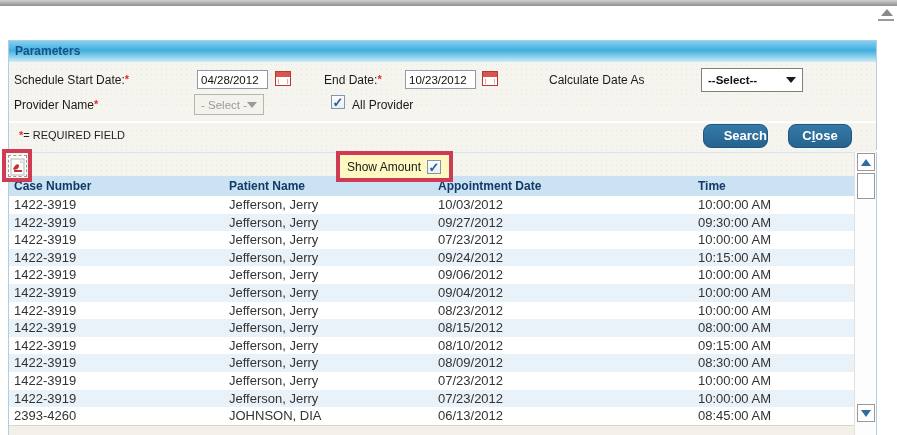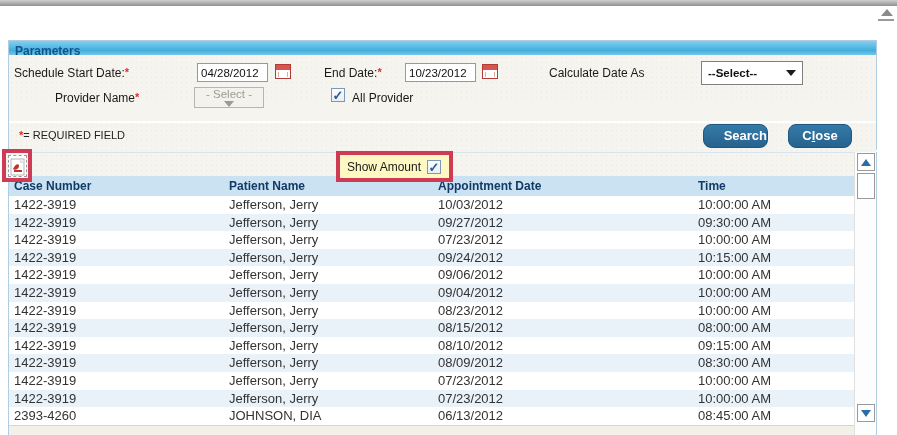--- a/index.html
+++ b/index.html
@@ -22,35 +22,35 @@
     background:#f6f8f8; border:1px solid #b0cde2; }
   .title-bar span { position:absolute; left:12px; top:6px; font-size:13px; font-weight:bold;
     color:#1a4f9d; letter-spacing:.2px; word-spacing:4px; }
 
   
   .params-panel { position:absolute; left:8px; top:40px; width:869px; height:110px;
     border:1px solid #b0cde2; background:#f5f4ee; }
   .params-header { position:absolute; left:0; top:0; width:867px; height:21px;
     background:linear-gradient(180deg,#82d0f0 0%,#41aede 45%,#7fcbe9 70%,#cdecf9 100%); }
   .params-header span { position:absolute; left:6px; top:3px; font-size:12px; font-weight:bold; color:#155289; }
-  .form-area { position:absolute; left:0; top:14px; width:867px; height:43px;
+  .form-area { position:absolute; left:0; top:21px; width:867px; height:43px;
     background:#f5f4ee;
     background-image:radial-gradient(circle,#eae7dc 0.7px, transparent 0.8px);
     background-size:5px 5px; }
   .flabel { position:absolute; font-size:12px; color:#1a1a1a; white-space:nowrap; }
   .req { color:#e02a2a; font-weight:bold; font-size:11px; vertical-align:top; }
   .txt-input { position:absolute; width:71px; height:19px; border:1px solid #8f9ba5;
     font-family:"Liberation Sans",sans-serif; font-size:11.5px; color:#111; padding:8px 3px; background:#fff; }
   .cal-icon { position:absolute; width:16px; height:15px; border:1px solid #b23b35; background:#fff; }
   .cal-icon .cal-top { position:absolute; left:0; top:0; width:100%; height:5px; background:#d9534f; }
   .cal-icon .cal-grid { position:absolute; left:2px; top:7px; width:10px; height:5px;
     border-left:1px solid #e0a8a5; border-right:1px solid #e0a8a5; }
   .select-box { position:absolute; background:#fff; border:1px solid #7f7f7f; font-size:11.5px;
     color:#111; display:flex; align-items:center; padding:0 6px; justify-content:space-between; }
-  .select-box.disabled { background:#f3f2ec; border-color:#b8b6aa; color:#9b9b94;flex-direction:column; }
+  .select-box.disabled { background:#f3f2ec; border-color:#b8b6aa; color:#9b9b94; }
   .sel-arrow { width:0; height:0; border-left:5px solid transparent; border-right:5px solid transparent;
     border-top:6px solid #1a1a1a; }
   .select-box.disabled .sel-arrow { border-top-color:#9b9b94; }
   .checkbox { position:absolute; width:14px; height:14px; background:linear-gradient(#fdfdfd,#e9eef3);
     border:1px solid #7b99b5; text-align:center; }
   .checkbox .mark { position:relative; top:-3px; font-size:13px; color:#2b5d9b; font-weight:bold; }
 
   
   .gap-line { position:absolute; left:0; top:80px; width:867px; height:2px; background:#fff; }
   .required-row { position:absolute; left:0; top:82px; width:867px; height:32px;
@@ -132,21 +132,21 @@
           <span class="cal-top"></span>
           <span class="cal-grid"></span>
         </span>
 
       <span class="flabel" style="left:540px; top:11px;"><span>Calculate Date As</span></span>
       <div class="select-box" style="left:692px; top:6px; width:102px; height:24px;font-weight:bold;">
         <span>--Select--</span>
         <span class="sel-arrow"></span>
       </div>
 
-      <span class="flabel" style="left:5px; top:36px;margin-left:41px;"><span>Provider Name</span><span class="req">*</span></span>
+      <span class="flabel" style="left:5px; top:36px;"><span>Provider Name</span><span class="req">*</span></span>
       <div class="select-box disabled" style="left:185px; top:32px; width:70px; height:21px;">
         <span>- Select -</span>
         <span class="sel-arrow"></span>
       </div>
       <span class="checkbox" style="left:322px; top:33px;"><span class="mark">✓</span></span>
       <span class="flabel" style="left:343px; top:36px;">All Provider</span>
     </div>
 
     <div class="gap-line"></div>
 

